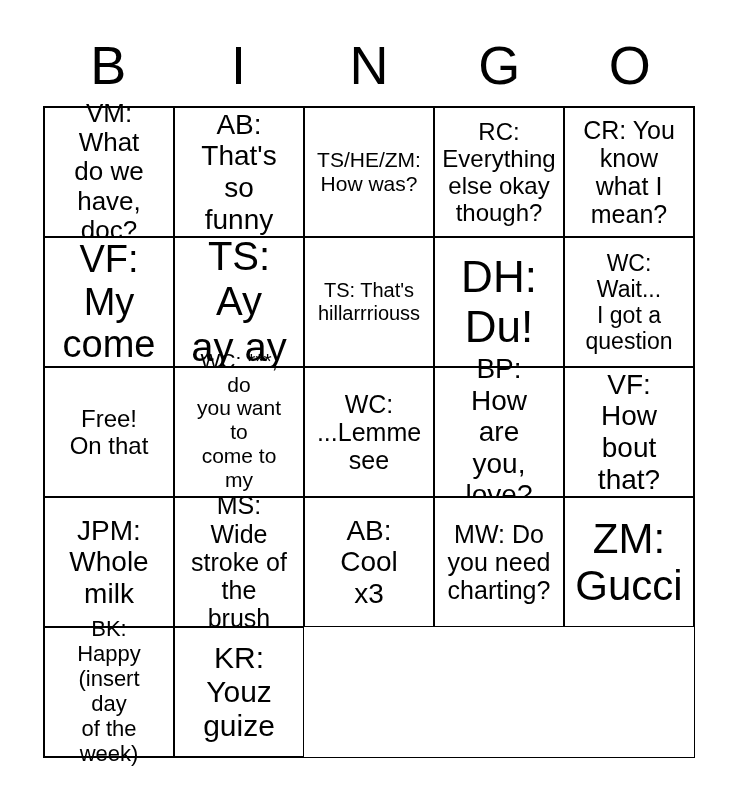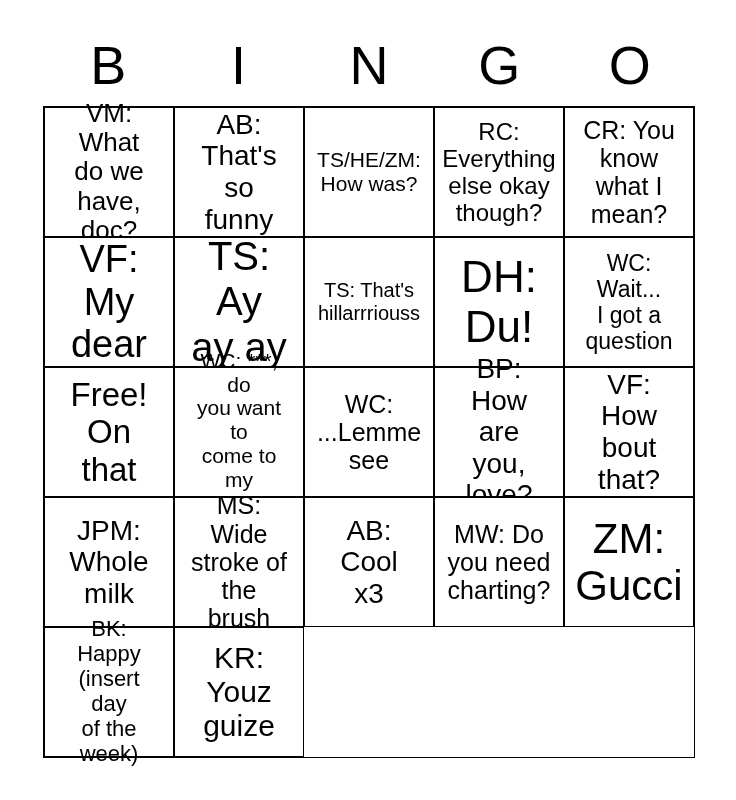--- a/index.html
+++ b/index.html
@@ -77,33 +77,33 @@
 
   <div class="bingo-cell" style="font-size:24px">RC:
 Everything
 else okay
 though?</div>
   <div class="bingo-cell" style="font-size:25px">CR: You
 know
 what I
 mean?</div>
   <div class="bingo-cell" style="font-size:38px">VF: My
-dear</div>
+come</div>
   <div class="bingo-cell" style="font-size:40px">TS: Ay
 ay ay</div>
   <div class="bingo-cell" style="font-size:20px">TS: That's
 hillarrriouss</div>
 
   <div class="bingo-cell" style="font-size:44px">DH:
 Du!</div>
   <div class="bingo-cell" style="font-size:23px">WC:
 Wait...
 I got a
 question</div>
-  <div class="bingo-cell" style="font-size:33px">Free!
+  <div class="bingo-cell" style="font-size:24px">Free!
 On that</div>
   <div class="bingo-cell" style="font-size:21px">WC: ***, do
 you want to
 come to my
 room?</div>
 
   <div class="bingo-cell" style="font-size:25px">WC:
 ...Lemme
 see</div>
   <div class="bingo-cell" style="font-size:28px">BP: How

